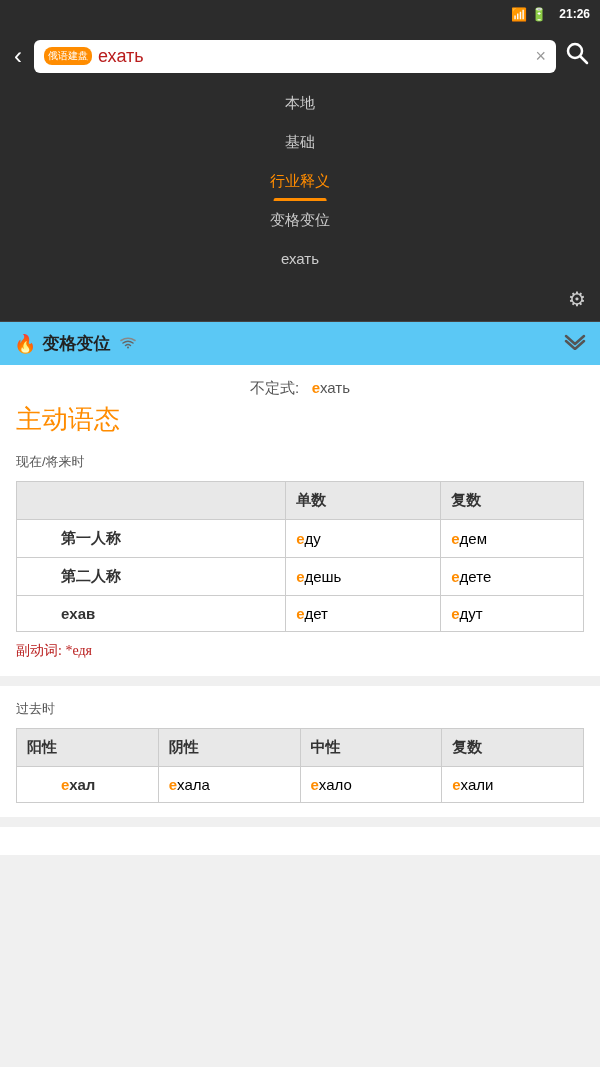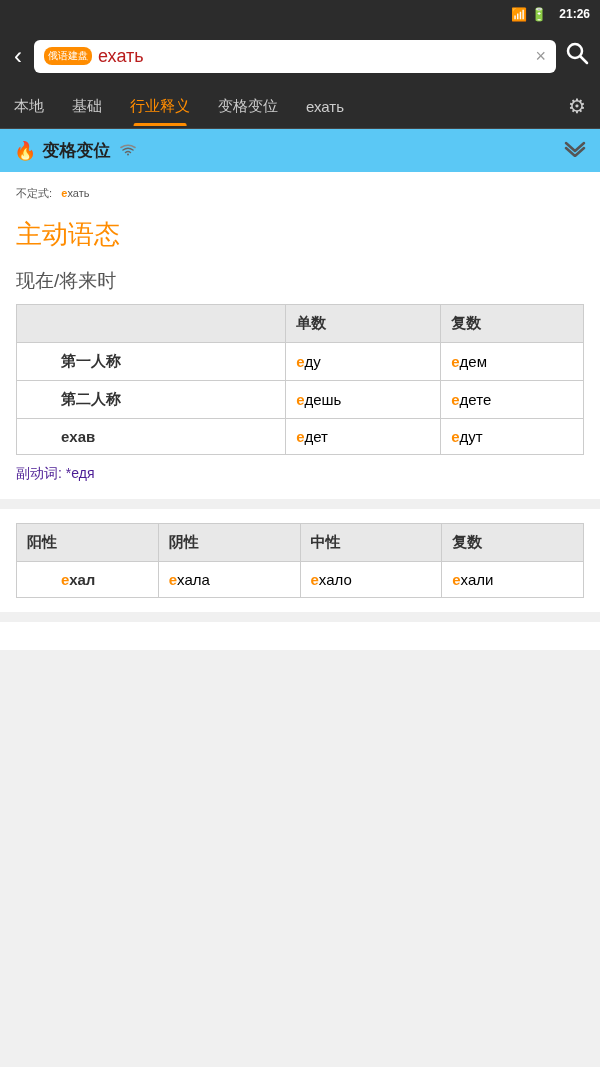--- a/index.html
+++ b/index.html
@@ -70,20 +70,21 @@
       cursor: pointer;
       flex-shrink: 0;
     }
 
     
     .nav-tabs {
       background: #2c2c2c;
       display: flex;
       align-items: center;
       border-bottom: 1px solid #444;
+      flex-direction: column;
     }
     .nav-tab {
       color: #ccc;
       font-size: 15px;
       padding: 10px 14px;
       cursor: pointer;
       position: relative;
       white-space: nowrap;
     }
     .nav-tab.active {
@@ -135,34 +136,35 @@
     .wifi-icon { color: #666; font-size: 14px; margin-left: 4px; }
     .chevron-icon { color: #555; font-size: 20px; }
 
     
     .main-content {
       background: white;
       padding: 14px 16px;
     }
 
     .infinitive-line {
-      font-size: 11px;
+      font-size: 15px;
       color: #555;
-      margin-bottom: 16px;
+      margin-bottom: 4px;
+      text-align: center;
     }
 
     .voice-title {
       font-size: 26px;
       font-weight: normal;
       color: #ff8c00;
       margin-bottom: 16px;
     }
 
     .tense-label {
-      font-size: 19px;
+      font-size: 13px;
       color: #555;
       margin-bottom: 10px;
     }
 
     
     table {
       width: 100%;
       border-collapse: collapse;
       margin-bottom: 10px;
     }
@@ -182,22 +184,23 @@
       color: #333;
       padding-left: 44px;
     }
     .orange-first {
       color: #ff8c00;
       font-weight: bold;
     }
 
     .participle-line {
       font-size: 14px;
-      color: #4c1d95;
+      color: #b91c1c;
       margin: 6px 0 16px 0;
+      font-family: Liberation Serif, serif;
     }
 
     .section-divider {
       height: 10px;
       background: #f0f0f0;
       margin: 0 -16px;
       margin-bottom: 14px;
     }
 
     .tense-section { margin-bottom: 14px; }
@@ -312,20 +315,21 @@
         <span>副动词:</span>
         <span>
           <span>*е</span><span>дя</span>
         </span>
       </div>
     </div>
 
     <div class="section-divider"></div>
 
     <div class="tense-section">
+      <div class="tense-label">过去时</div>
       <table class="past-table">
         <thead>
           <tr>
             <th>阳性</th>
             <th>阴性</th>
             <th>中性</th>
             <th>复数</th>
           </tr>
         </thead>
         <tbody>

